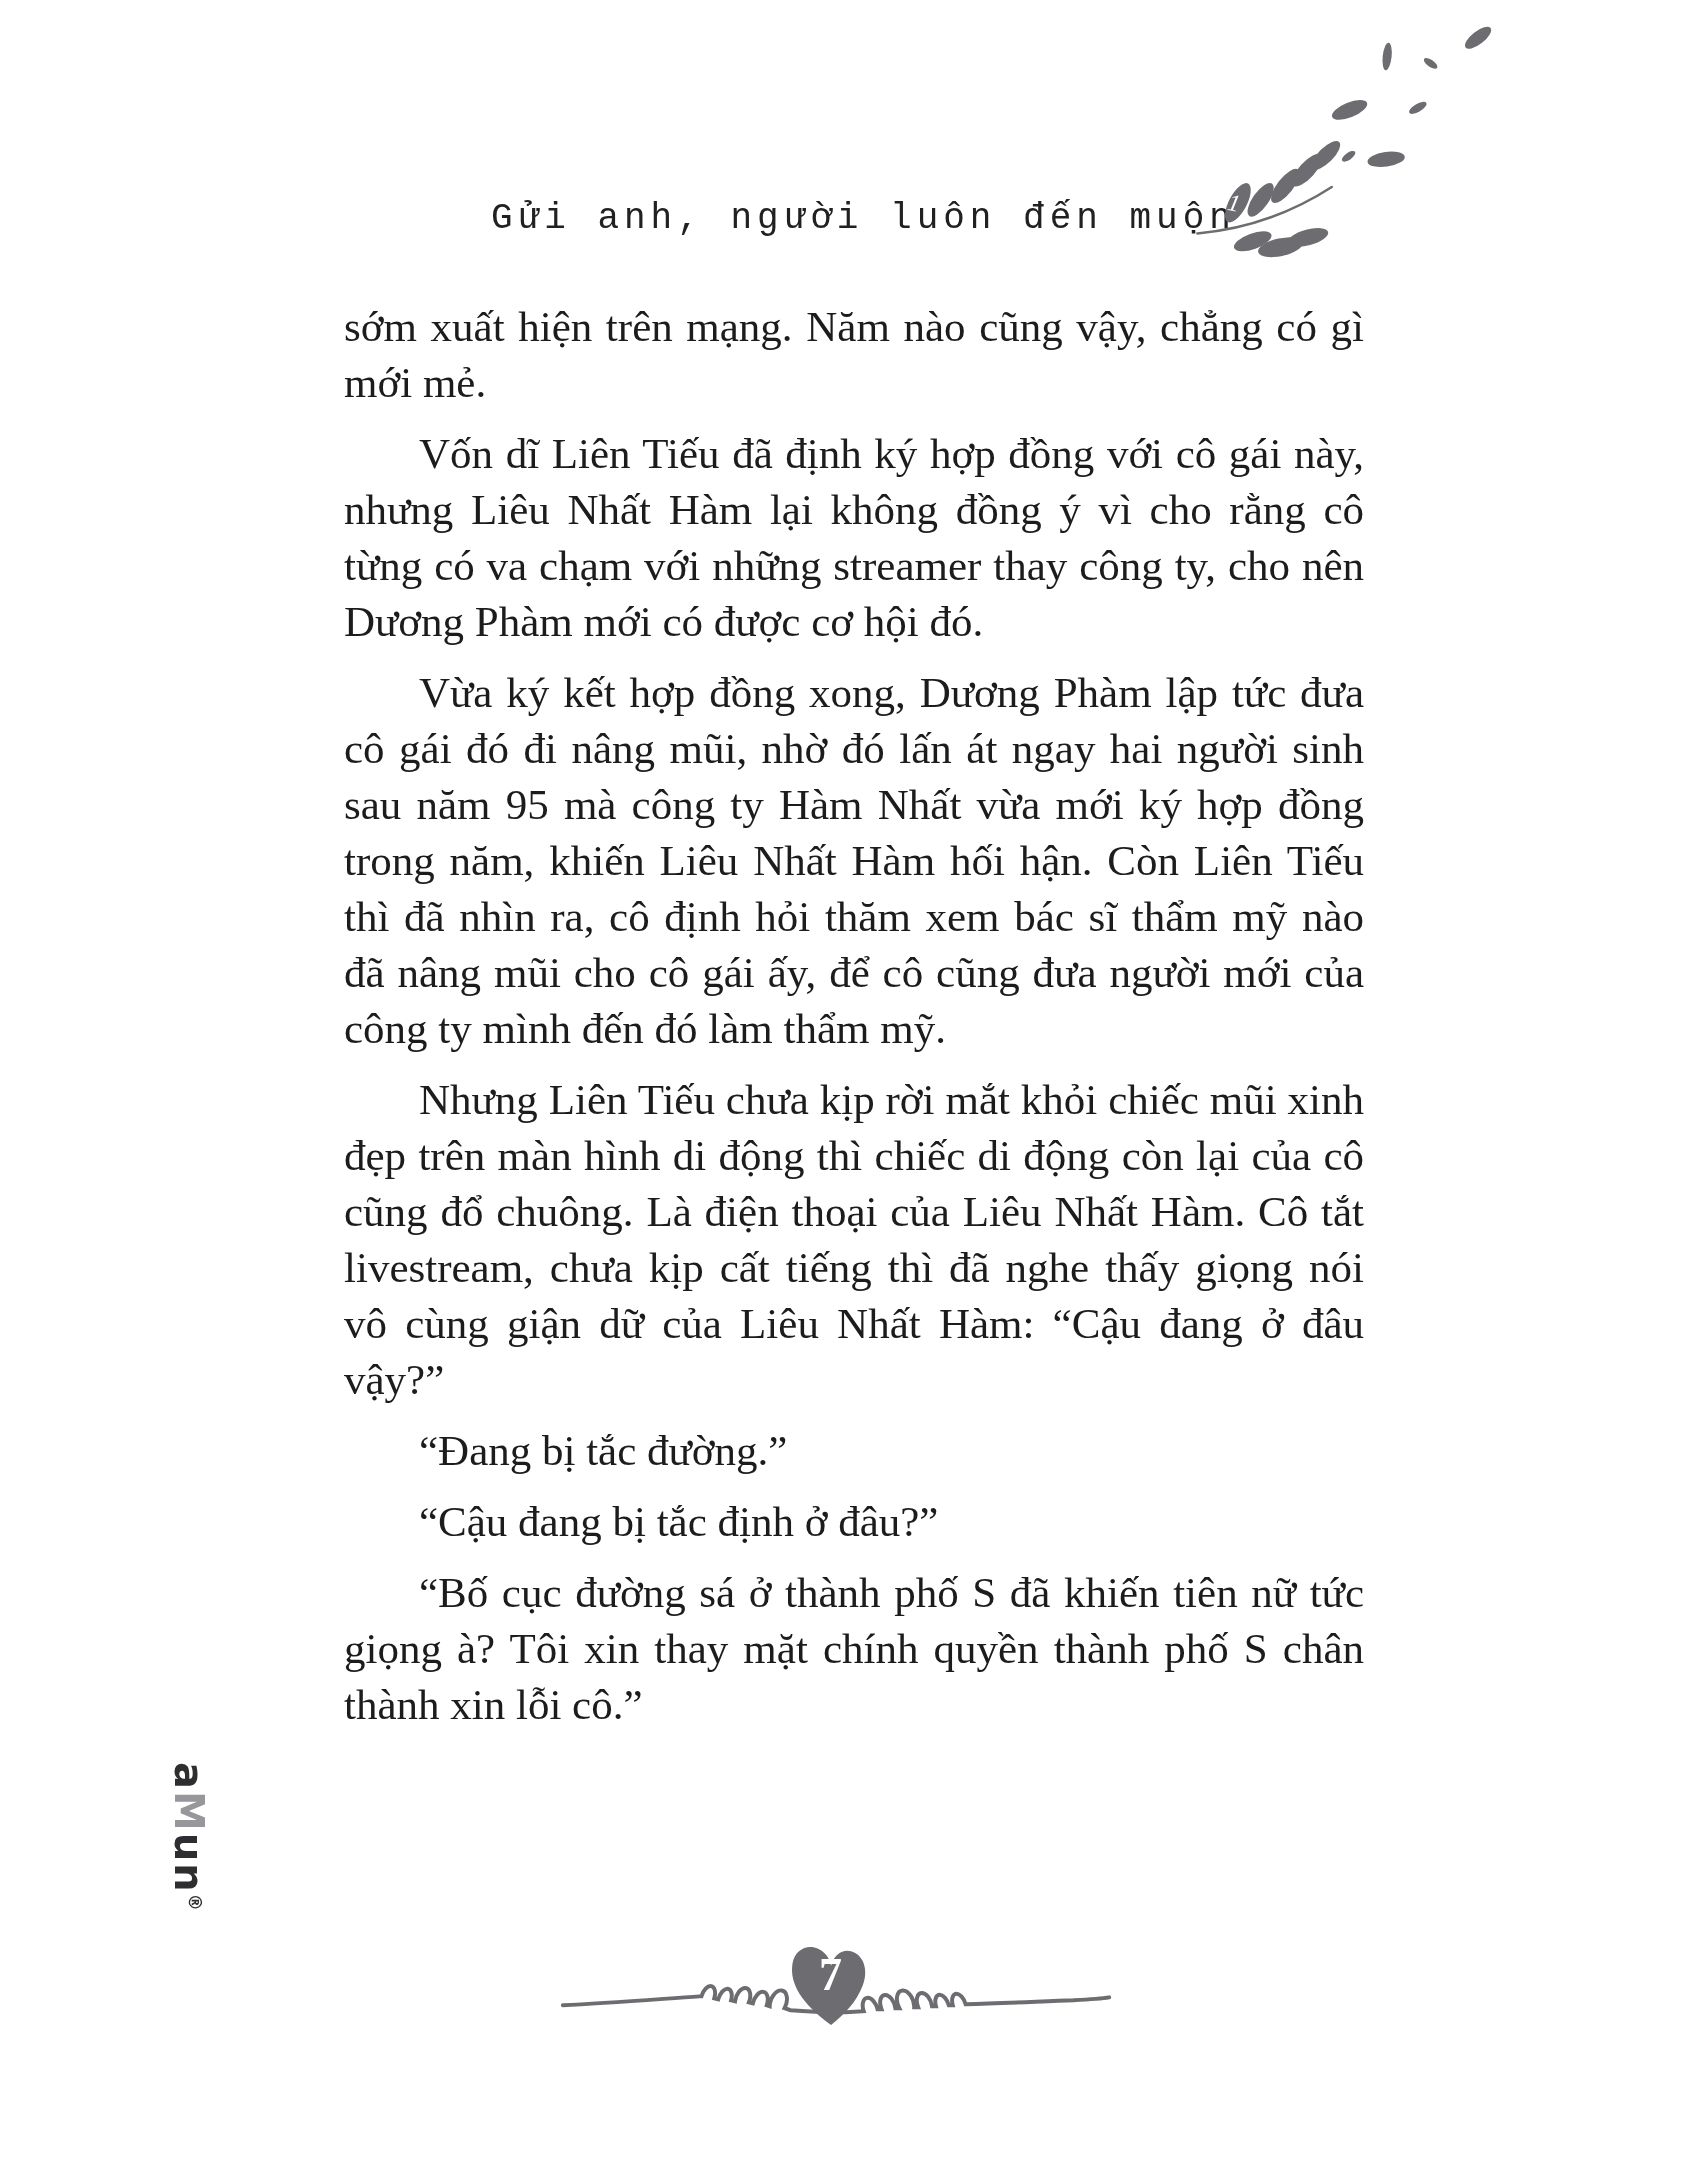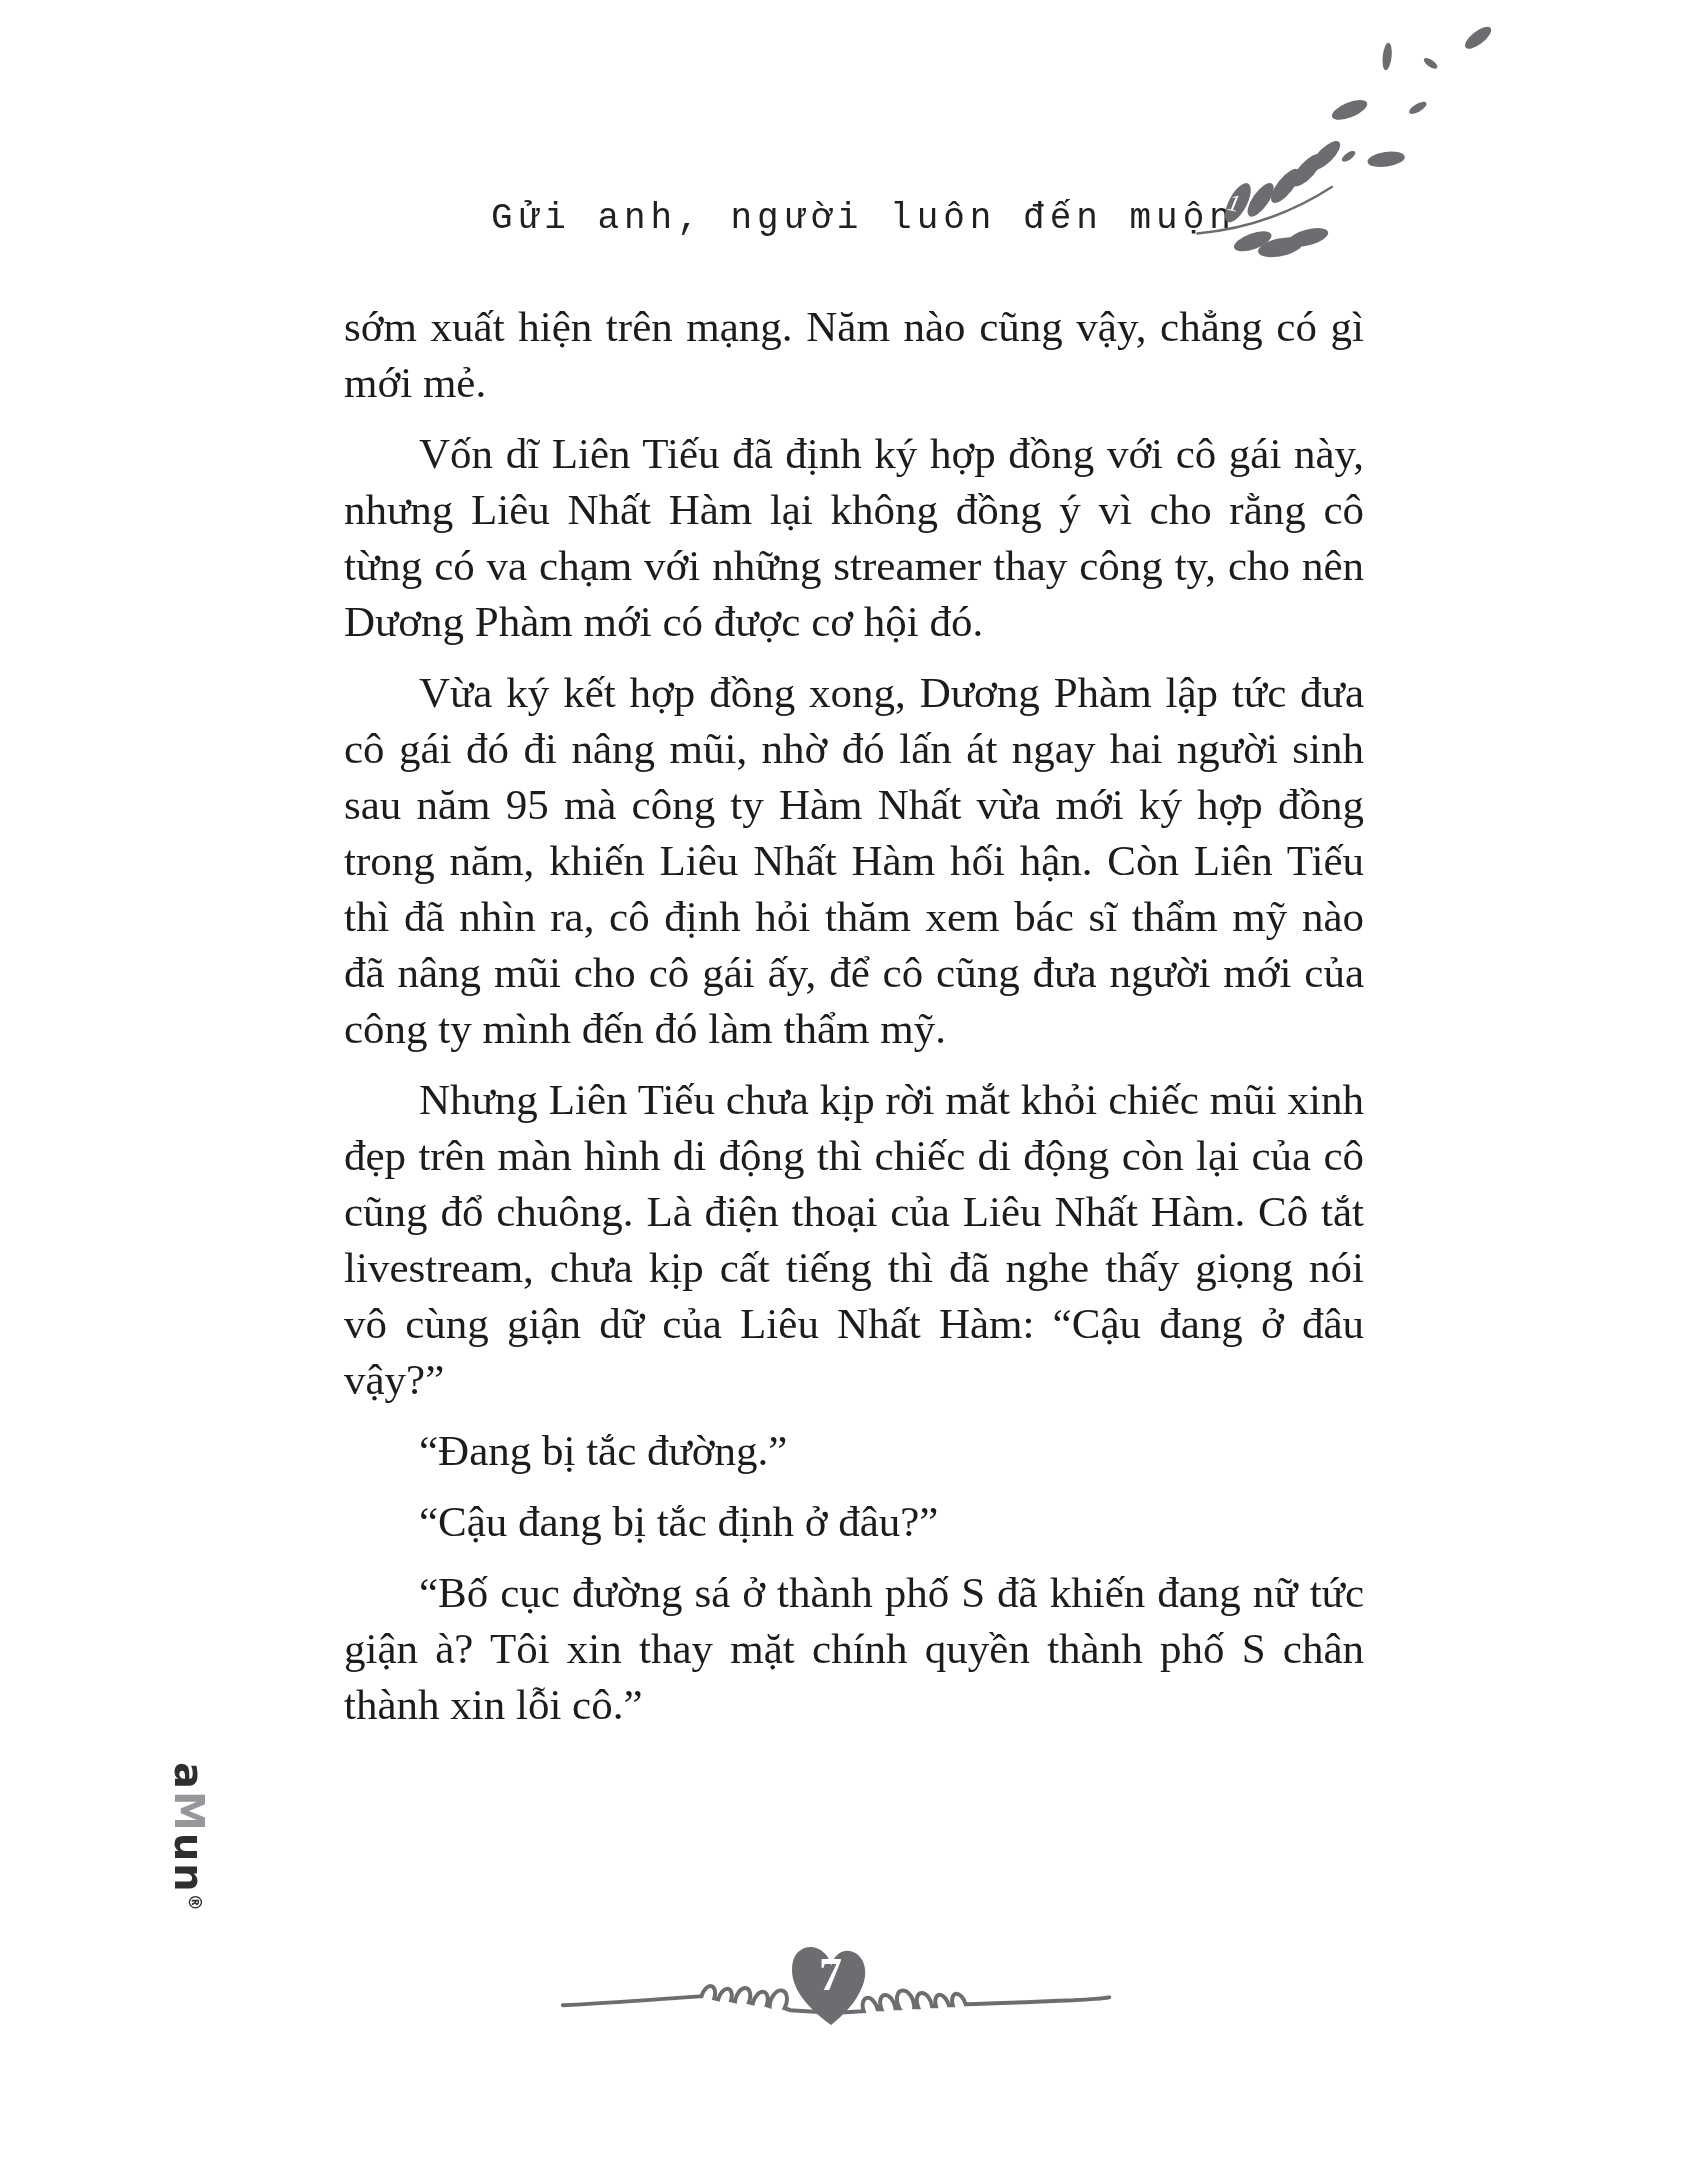--- a/index.html
+++ b/index.html
@@ -95,21 +95,21 @@
   </svg>
   <span class="leaf-number">1</span>
 
   <div class="text-block">
     <p class="no-indent">sớm xuất hiện trên mạng. Năm nào cũng vậy, chẳng có gì mới mẻ.</p>
     <p>Vốn dĩ Liên Tiếu đã định ký hợp đồng với cô gái này, nhưng Liêu Nhất Hàm lại không đồng ý vì cho rằng cô từng có va chạm với những streamer thay công ty, cho nên Dương Phàm mới có được cơ hội đó.</p>
     <p>Vừa ký kết hợp đồng xong, Dương Phàm lập tức đưa cô gái đó đi nâng mũi, nhờ đó lấn át ngay hai người sinh sau năm 95 mà công ty Hàm Nhất vừa mới ký hợp đồng trong năm, khiến Liêu Nhất Hàm hối hận. Còn Liên Tiếu thì đã nhìn ra, cô định hỏi thăm xem bác sĩ thẩm mỹ nào đã nâng mũi cho cô gái ấy, để cô cũng đưa người mới của công ty mình đến đó làm thẩm mỹ.</p>
     <p>Nhưng Liên Tiếu chưa kịp rời mắt khỏi chiếc mũi xinh đẹp trên màn hình di động thì chiếc di động còn lại của cô cũng đổ chuông. Là điện thoại của Liêu Nhất Hàm. Cô tắt livestream, chưa kịp cất tiếng thì đã nghe thấy giọng nói vô cùng giận dữ của Liêu Nhất Hàm: “Cậu đang ở đâu vậy?”</p>
     <p>“Đang bị tắc đường.”</p>
     <p>“Cậu đang bị tắc định ở đâu?”</p>
-    <p>“Bố cục đường sá ở thành phố S đã khiến đang nữ tức giận à? Tôi xin thay mặt chính quyền thành phố S chân thành xin lỗi cô.”</p>
+    <p>“Bố cục đường sá ở thành phố S đã khiến tiên nữ tức giọng à? Tôi xin thay mặt chính quyền thành phố S chân thành xin lỗi cô.”</p>
   </div>
 
   <div class="spine-logo">
     <span class="spine-inner"><span>a</span><span class="m-gray">M</span><span>un</span><span class="reg">®</span></span>
   </div>
 
   <svg class="footer-deco" viewBox="0 0 580 120">
     <path d="M 14,82 C 58,80 108,76 152,73
              l 2,0
              a 6,11 20 1 1 13,2 l 4,1

